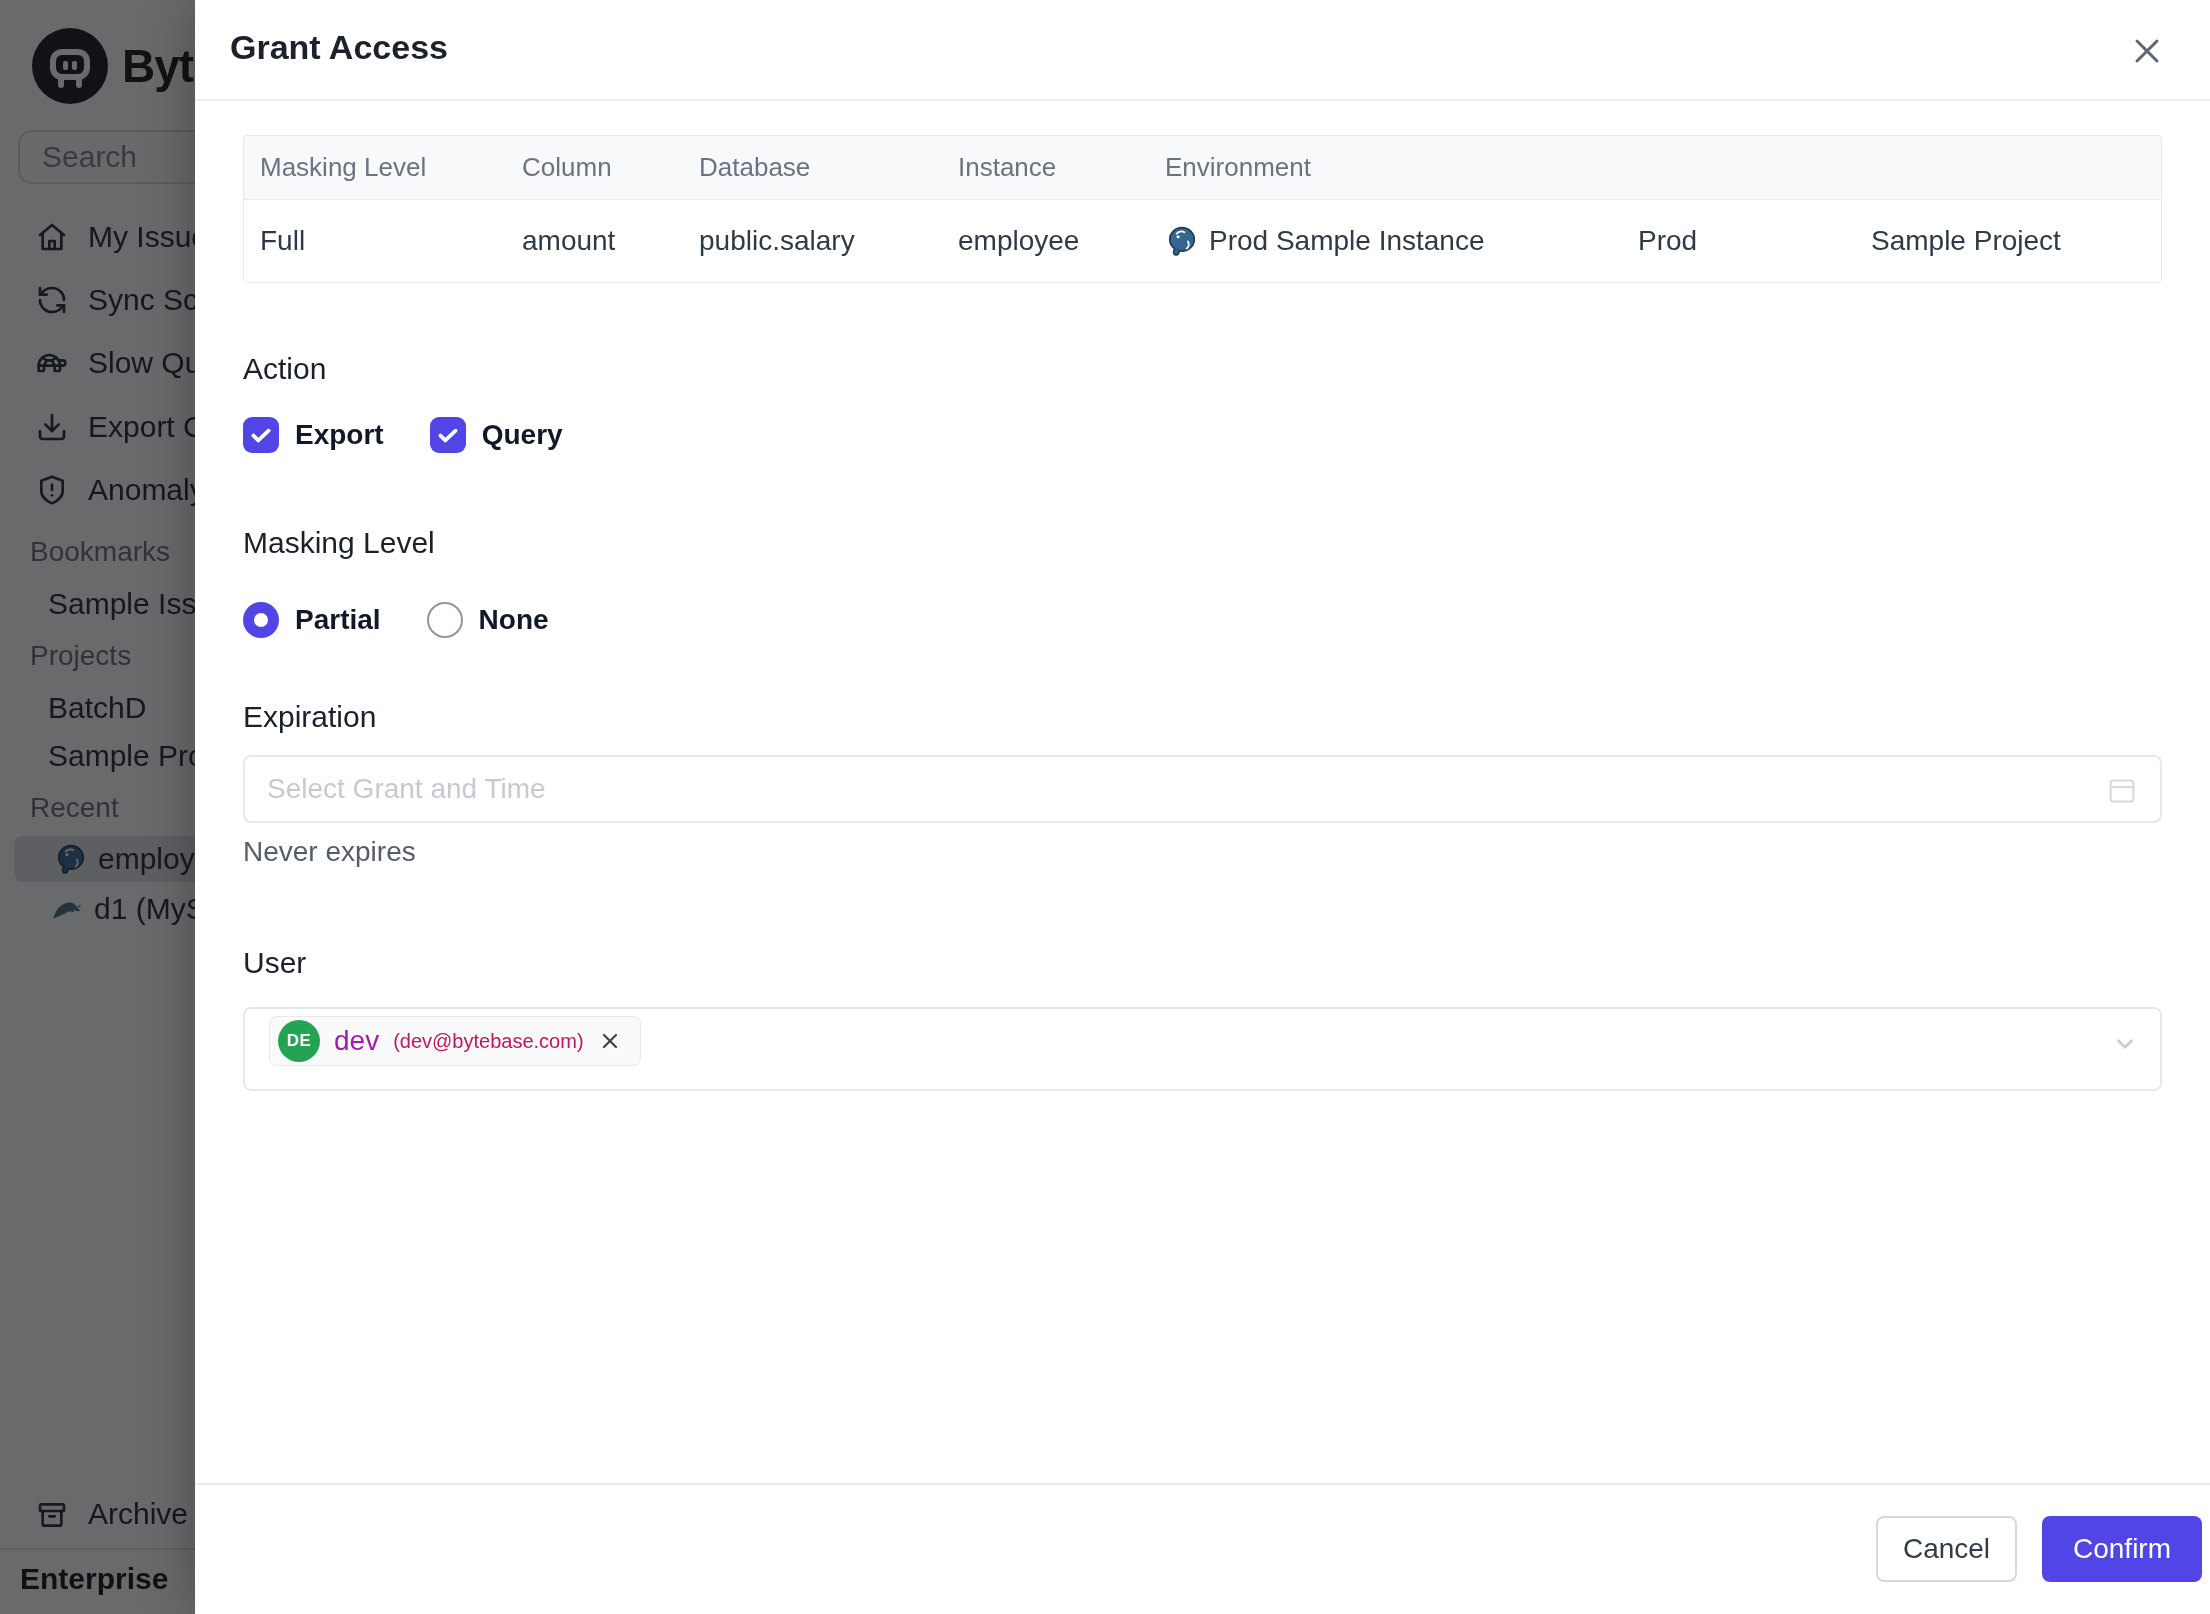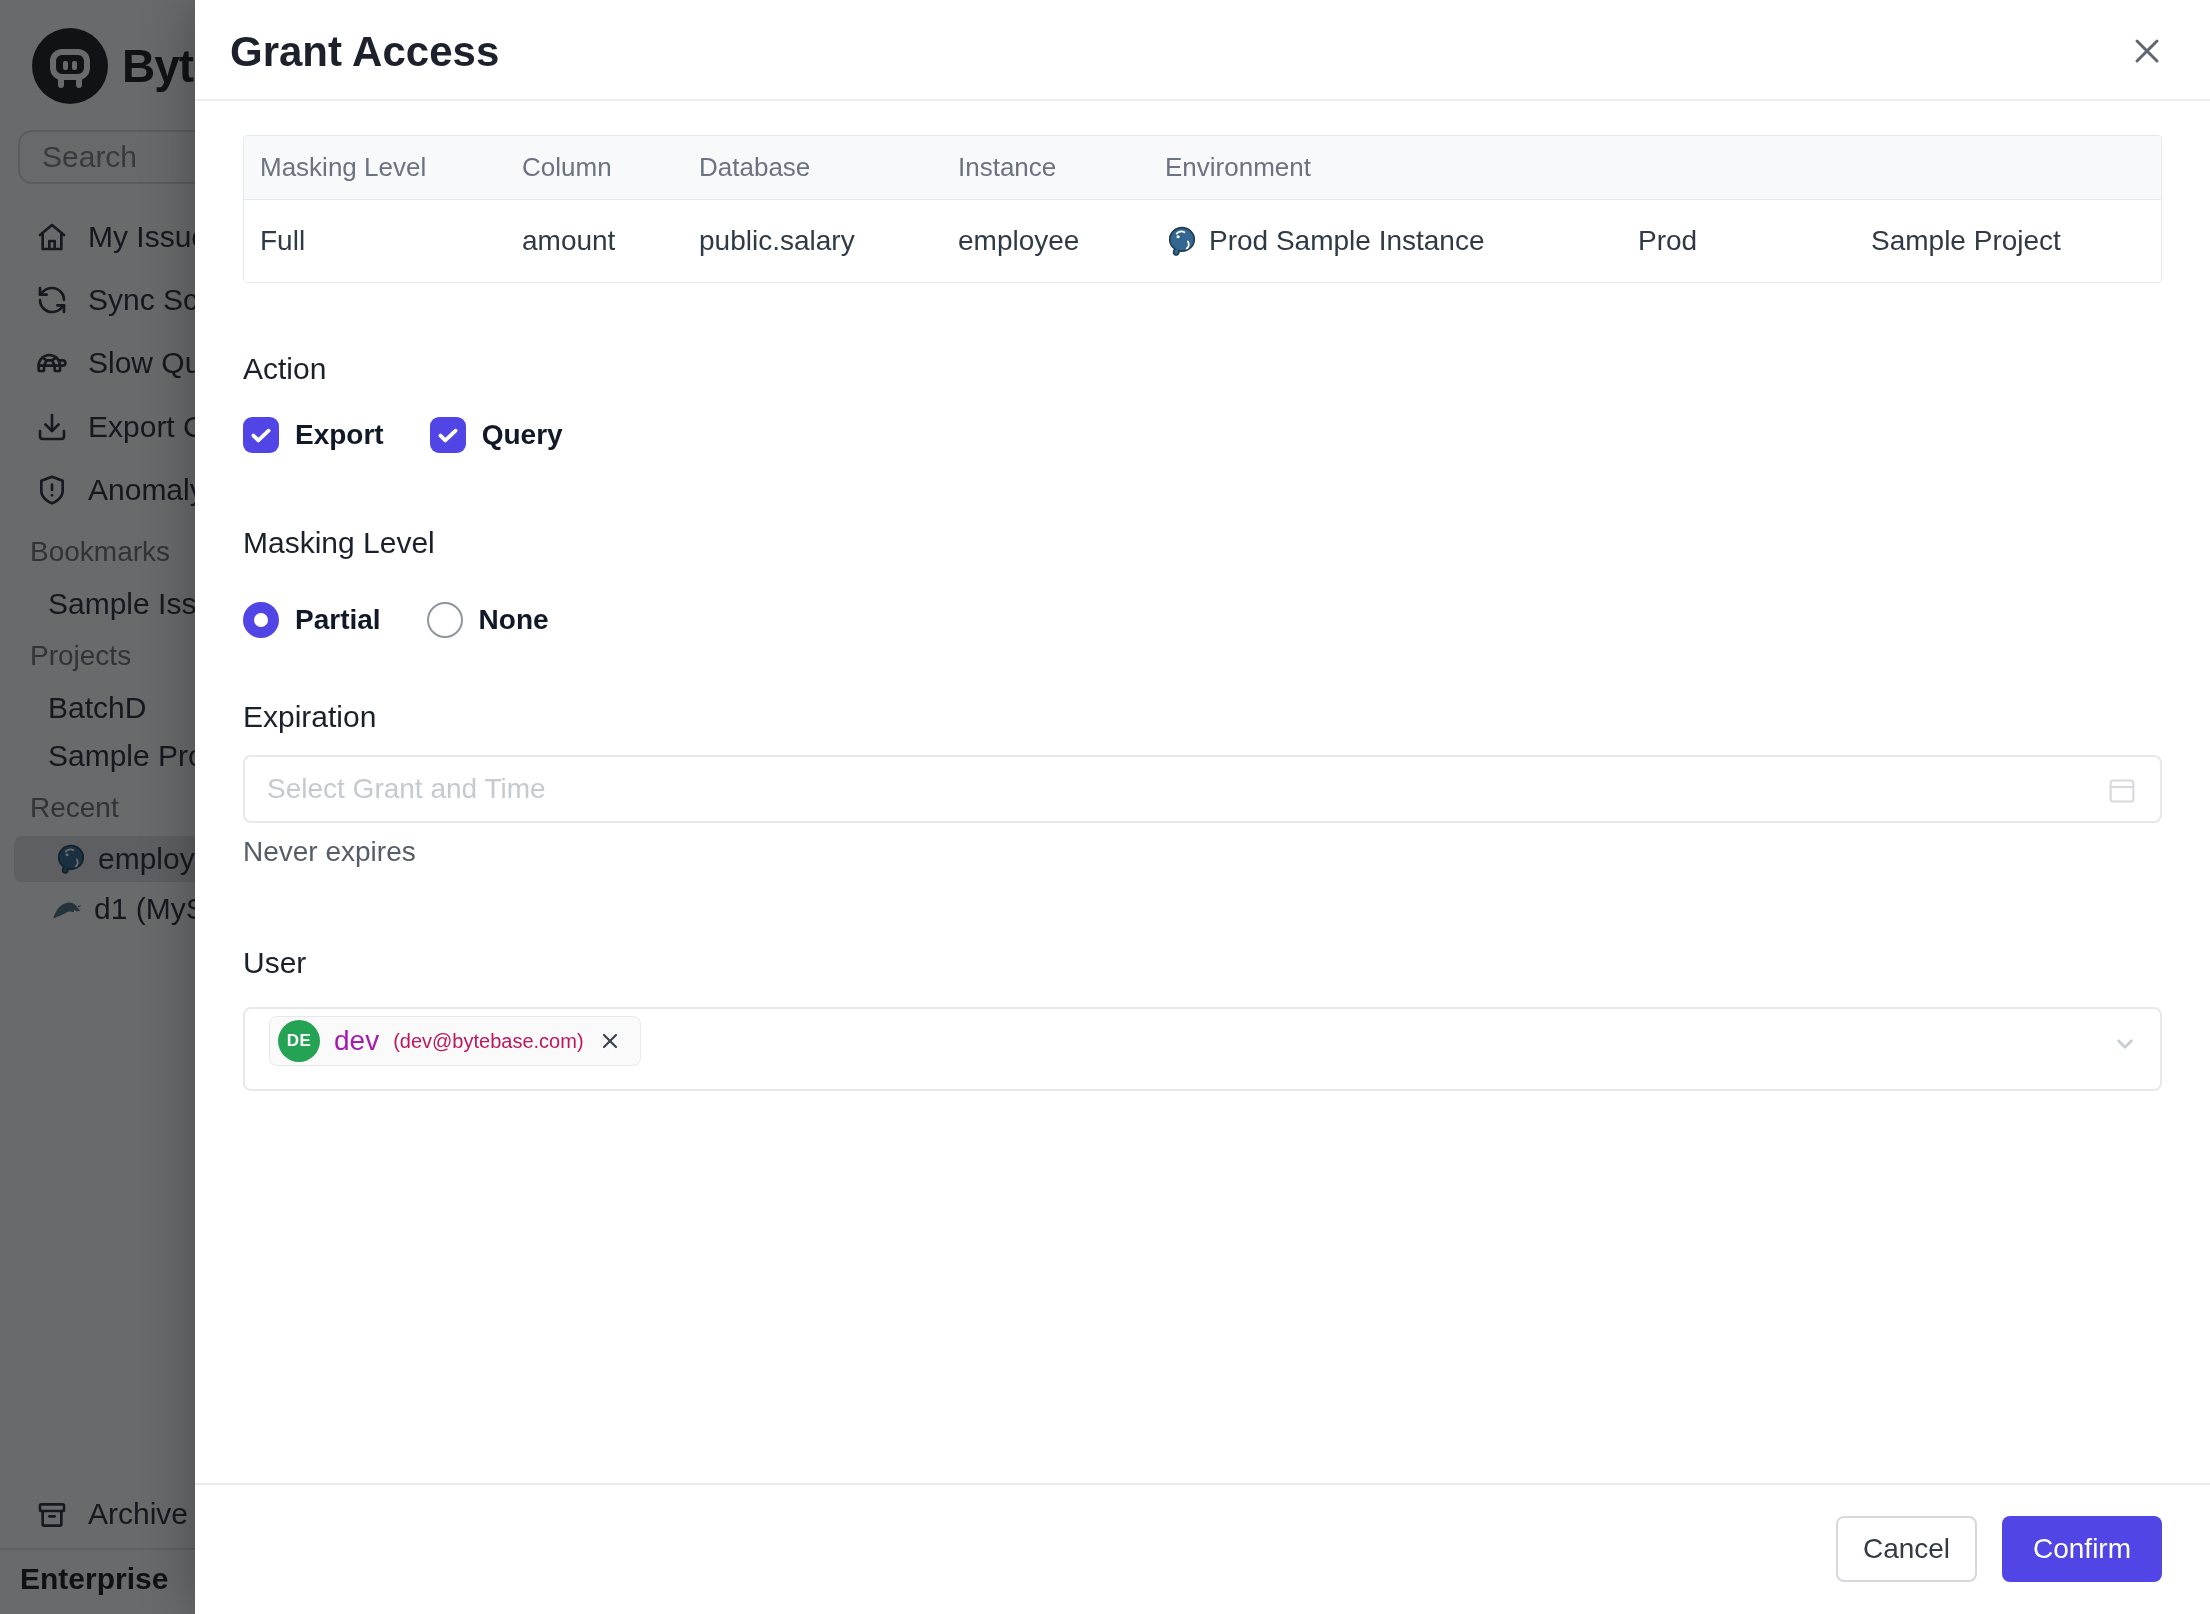--- a/index.html
+++ b/index.html
@@ -27,21 +27,21 @@
   .archive-item .nicon { position:absolute; left:36px; top:15px; width:32px; height:32px; color:#252c38; }
   .archive-item .nlabel { position:absolute; left:88px; top:13px; font-size:30px; color:#222936; }
   .side-divider { position:absolute; left:0; top:1548px; width:440px; height:2px; background:#e3e4e7; }
   .plan-label { position:absolute; left:20px; top:1562px; font-size:30px; font-weight:600; color:#14171c; }
 
   
   .overlay { position:absolute; inset:0; background:rgba(13,14,16,0.62); }
 
   
   .modal { position:absolute; left:195px; top:0; width:2015px; height:1614px; background:#ffffff; box-shadow:0 0 50px rgba(0,0,0,0.3); }
-  .modal-title { position:absolute; left:35px; top:28px; font-size:42px; font-weight:700; color:#1c212b; }
+  .modal-title { position:absolute; left:35px; top:28px; font-size:34px; font-weight:700; color:#1c212b; }
   .close-btn { position:absolute; left:1932px; top:31px; width:40px; height:40px; color:#5f6670; cursor:pointer; }
   .header-divider { position:absolute; left:0; top:99px; width:2015px; height:2px; background:#eceef1; }
 
   
   .grant-table { position:absolute; left:48px; top:135px; width:1919px; border:1px solid #e7e9ec; border-radius:4px; overflow:hidden; }
   .t-row { display:grid; grid-template-columns:262px 177px 259px 207px 473px 233px 1fr; }
   .t-head { background:#f8f9fa; height:64px; border-bottom:1px solid #e7e9ec; }
   .t-head .t-cell { font-size:26px; color:#6b7280; }
   .t-body { height:82px; background:#fff; }
   .t-body .t-cell { font-size:28px; color:#303a46; }
@@ -69,21 +69,21 @@
   .user-select { position:absolute; left:48px; top:1007px; width:1919px; height:84px; border:2px solid #e6e8eb; border-radius:8px; background:#fff; }
   .user-tag { position:absolute; left:24px; top:7px; height:50px; display:inline-flex; align-items:center; gap:14px; background:#fafafb; border:1px solid #e6e8eb; border-radius:8px; padding:0 18px 0 8px; }
   .avatar { width:42px; height:42px; border-radius:50%; background:var(--avatar-green,#23a353); color:#fff; font-size:17px; font-weight:700; display:flex; align-items:center; justify-content:center; letter-spacing:0.5px; }
   .tag-name { font-size:28px; color:#a21caf;text-align:right; }
   .tag-email { font-size:20px; color:#be185d; }
   .tag-x { width:24px; height:24px; color:#3d444d; cursor:pointer; }
   .select-chevron { position:absolute; right:22px; top:22px; width:26px; height:26px; color:#c9ccd2; }
 
   
   .modal-footer { position:absolute; left:0; top:1483px; width:2015px; height:131px; border-top:2px solid #e8eaed; background:#fff; }
-  .btn { position:absolute; top:31px; height:66px; display:flex; align-items:center; justify-content:center; font-size:28px; border-radius:8px; cursor:pointer; }
+  .btn { position:absolute; top:31px; height:66px; display:flex; align-items:center; justify-content:center; font-size:28px; border-radius:8px; cursor:pointer;margin-left:40px; }
   .btn-cancel { left:1641px; width:141px; background:#fff; border:2px solid #d5d8dd; color:#333b46; }
   .btn-confirm { left:1807px; width:160px; background:var(--accent,#5145e5); color:#fff; }
 
   svg.stroke { fill:none; stroke:currentColor; stroke-width:2; stroke-linecap:round; stroke-linejoin:round; }
 </style>
 </head>
 <body>
 
 <div class="stage">
 

